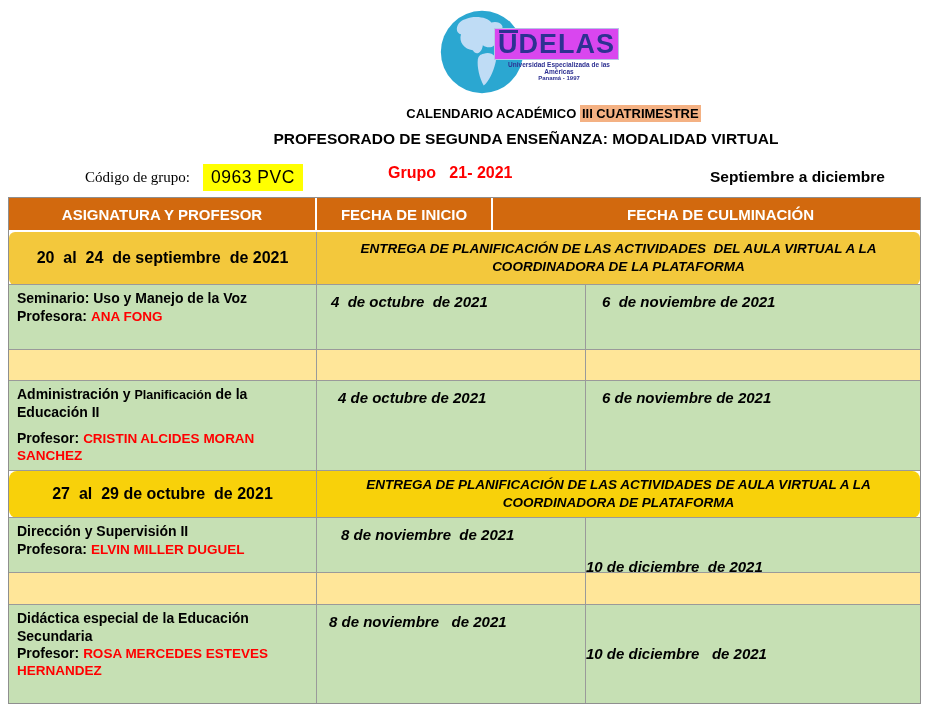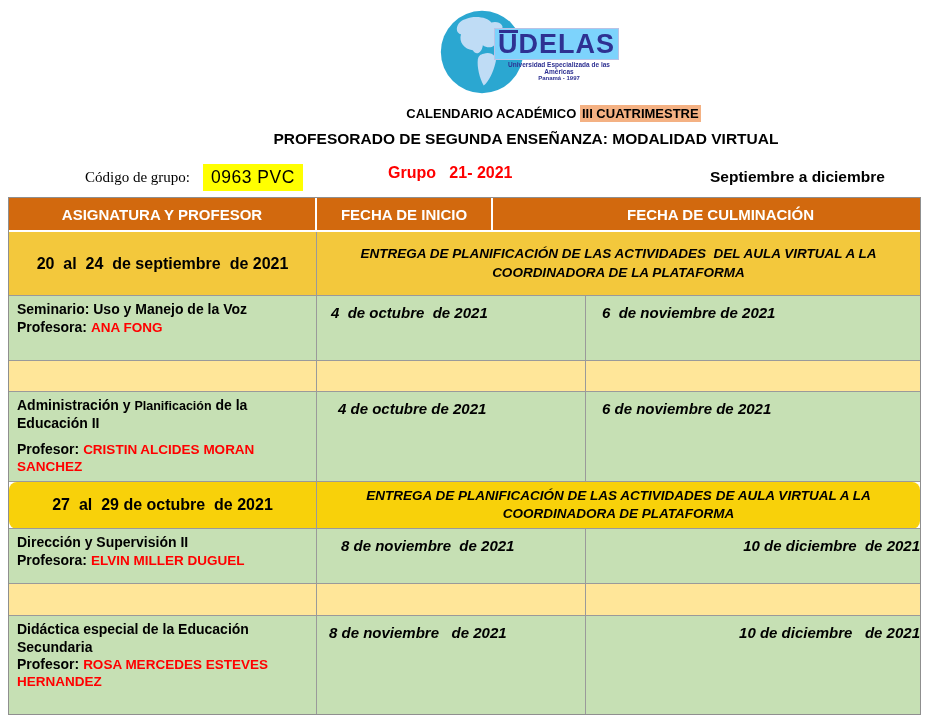--- a/index.html
+++ b/index.html
@@ -8,21 +8,21 @@
     font-family:"Liberation Sans", sans-serif;color:#000;
     overflow:hidden;
   }
   .pre{white-space:pre-wrap;}
 
   
   .logo{position:absolute;left:440px;top:8px;width:190px;height:88px;}
   .globe{position:absolute;left:0;top:2px;width:84px;height:84px;}
   .logo-box{position:absolute;left:54px;top:20px;width:134px;}
   .logo-acronym{
-    display:inline-block;background:#7dd3fc;border:1px solid #b9c2e6;
+    display:inline-block;background:#d946ef;border:1px solid #b9c2e6;
     color:var(--navy,#2E3192);font-weight:bold;font-size:27px;line-height:30px;
     letter-spacing:1px;padding:0 3px;position:relative;font-family:"Liberation Sans",sans-serif;
   }
   .logo-acronym::before{
     content:"";position:absolute;left:4px;top:1px;width:19px;height:3px;
     background:var(--navy,#2E3192);
   }
   .logo-sub{color:var(--navy,#2E3192);font-weight:bold;font-size:6.5px;text-align:center;margin-top:1px;width:130px;}
   .logo-sub2{color:var(--navy,#2E3192);font-weight:bold;font-size:6px;text-align:center;width:130px;}
 
@@ -69,25 +69,25 @@
     font-size:13.5px;font-weight:bold;font-style:italic;line-height:1.35;padding:2px 10px;white-space:pre-wrap;}
 
   .subj-cell{padding:5px 8px 2px 8px;font-size:14px;line-height:1.25;}
   .subj{font-weight:bold;}
   .subj-center{text-align:left;font-weight:bold;}
   .prof-line{font-weight:bold;font-size:14px;line-height:1.2;}
   .prof-name{color:var(--red-accent,#FF0000);font-size:13.5px;font-weight:bold;}
   .date-cell{font-size:15px;font-weight:bold;font-style:italic;padding-top:8px;white-space:pre-wrap;}
   .pl14{padding-left:14px;} .pl16{padding-left:16px;} .pl21{padding-left:21px;}
   .pl24{padding-left:24px;} .pl12{padding-left:12px;}
-  .center-date{text-align:right;}
+  .center-date{text-align:left;margin-top:32px;}
   .mt8{margin-top:9px;}
   .small-mid{font-size:12.5px;}
 
-  .h-r1{height:64px;} .h-r2{height:65px;} .h-r3{height:31px;} .h-r4{height:90px;}
+  .h-r1{height:53px;border-radius:6px;} .h-r2{height:65px;} .h-r3{height:31px;} .h-r4{height:90px;}
   .h-r5{height:47px;} .h-r6{height:55px;} .h-r7{height:32px;} .h-r8{height:98px;}
   .last .cell{border-bottom:none;}
 </style>
 </head>
 <body>
 
 <div class="logo">
   <svg class="globe" viewBox="0 0 100 100">
     <circle cx="50" cy="50" r="49" fill="#2BA7D1"></circle>
     <path fill="#BFDCF5" d="M30 11 C 42 6 57 9 61 15 C 70 12 79 19 72 25 C 81 27 77 36 68 35 C 67 44 58 47 51 42 C 50 51 43 55 39 48 C 29 47 22 38 25 29 C 17 27 19 14 30 11 Z"></path>

